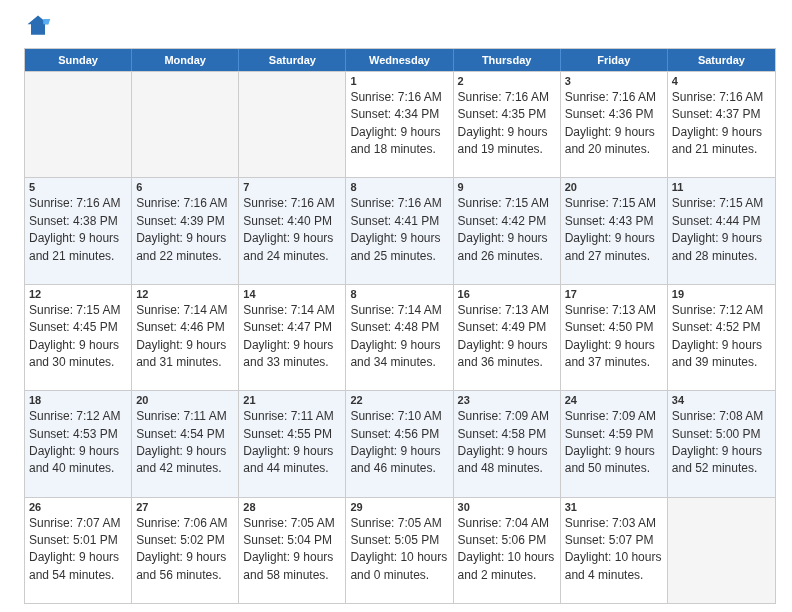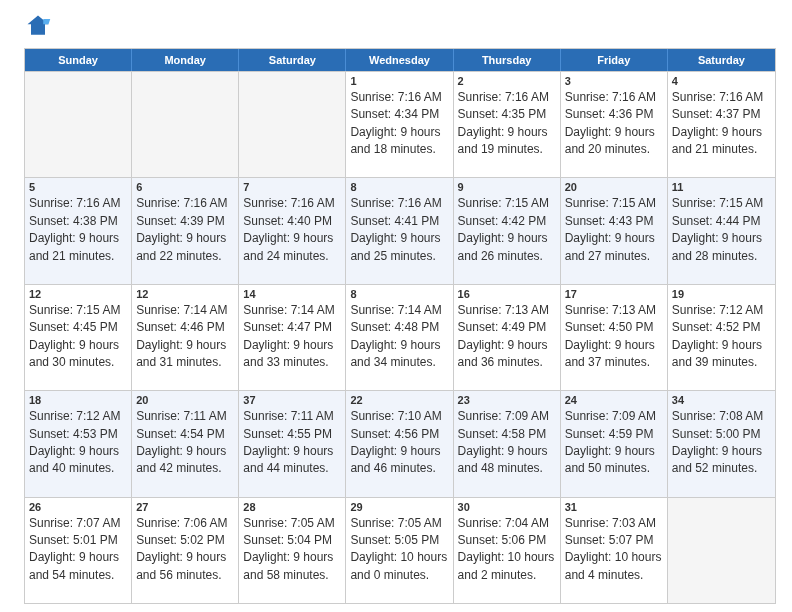--- a/index.html
+++ b/index.html
@@ -238,21 +238,21 @@
         <div class="cal-row">
           <div class="cal-cell">
             <span class="cell-day">18</span>
             <div class="cell-info">Sunrise: 7:12 AM<br>Sunset: 4:53 PM<br>Daylight: 9 hours<br>and 40 minutes.</div>
           </div>
           <div class="cal-cell">
             <span class="cell-day">20</span>
             <div class="cell-info">Sunrise: 7:11 AM<br>Sunset: 4:54 PM<br>Daylight: 9 hours<br>and 42 minutes.</div>
           </div>
           <div class="cal-cell">
-            <span class="cell-day">37</span>
+            <span class="cell-day">21</span>
             <div class="cell-info">Sunrise: 7:11 AM<br>Sunset: 4:55 PM<br>Daylight: 9 hours<br>and 44 minutes.</div>
           </div>
           <div class="cal-cell">
             <span class="cell-day">22</span>
             <div class="cell-info">Sunrise: 7:10 AM<br>Sunset: 4:56 PM<br>Daylight: 9 hours<br>and 46 minutes.</div>
           </div>
           <div class="cal-cell">
             <span class="cell-day">23</span>
             <div class="cell-info">Sunrise: 7:09 AM<br>Sunset: 4:58 PM<br>Daylight: 9 hours<br>and 48 minutes.</div>
           </div>

